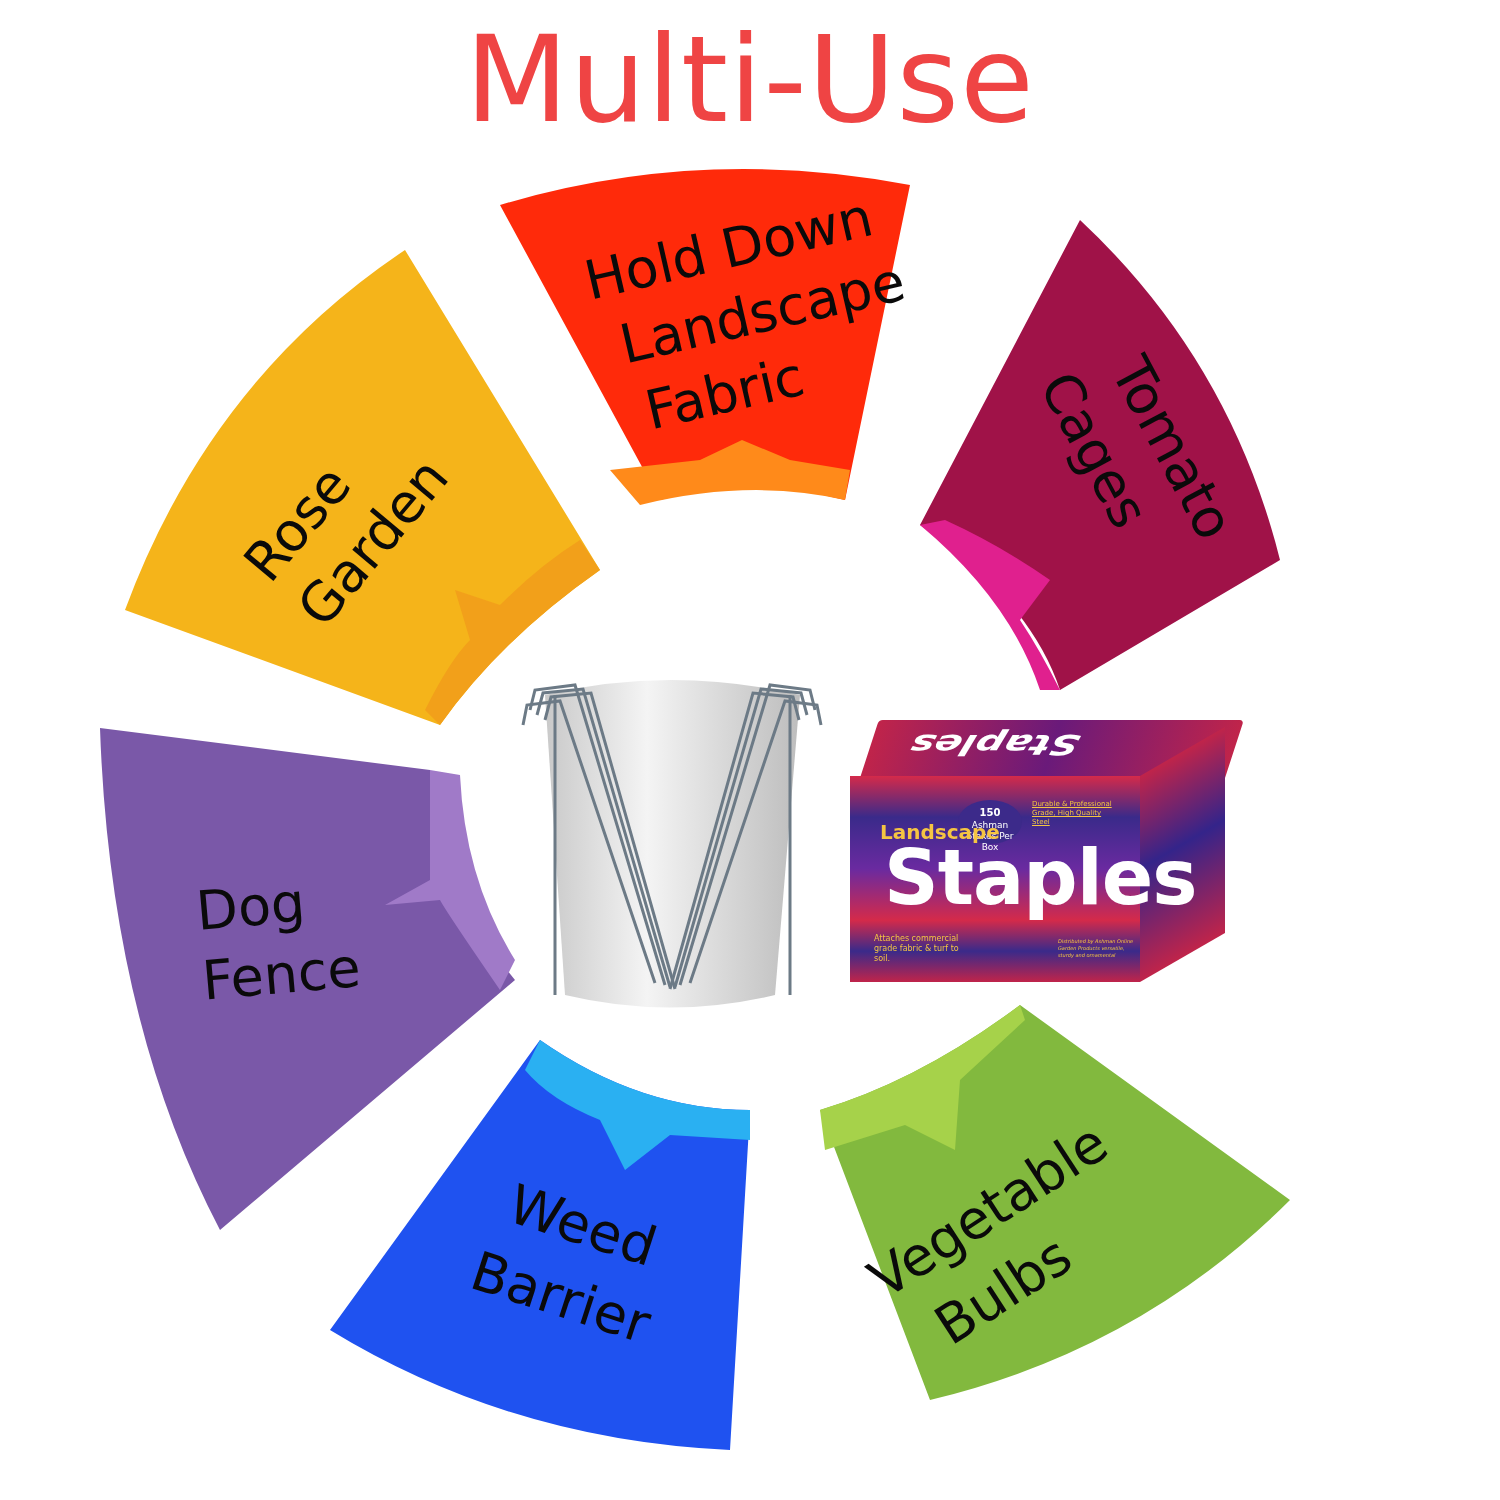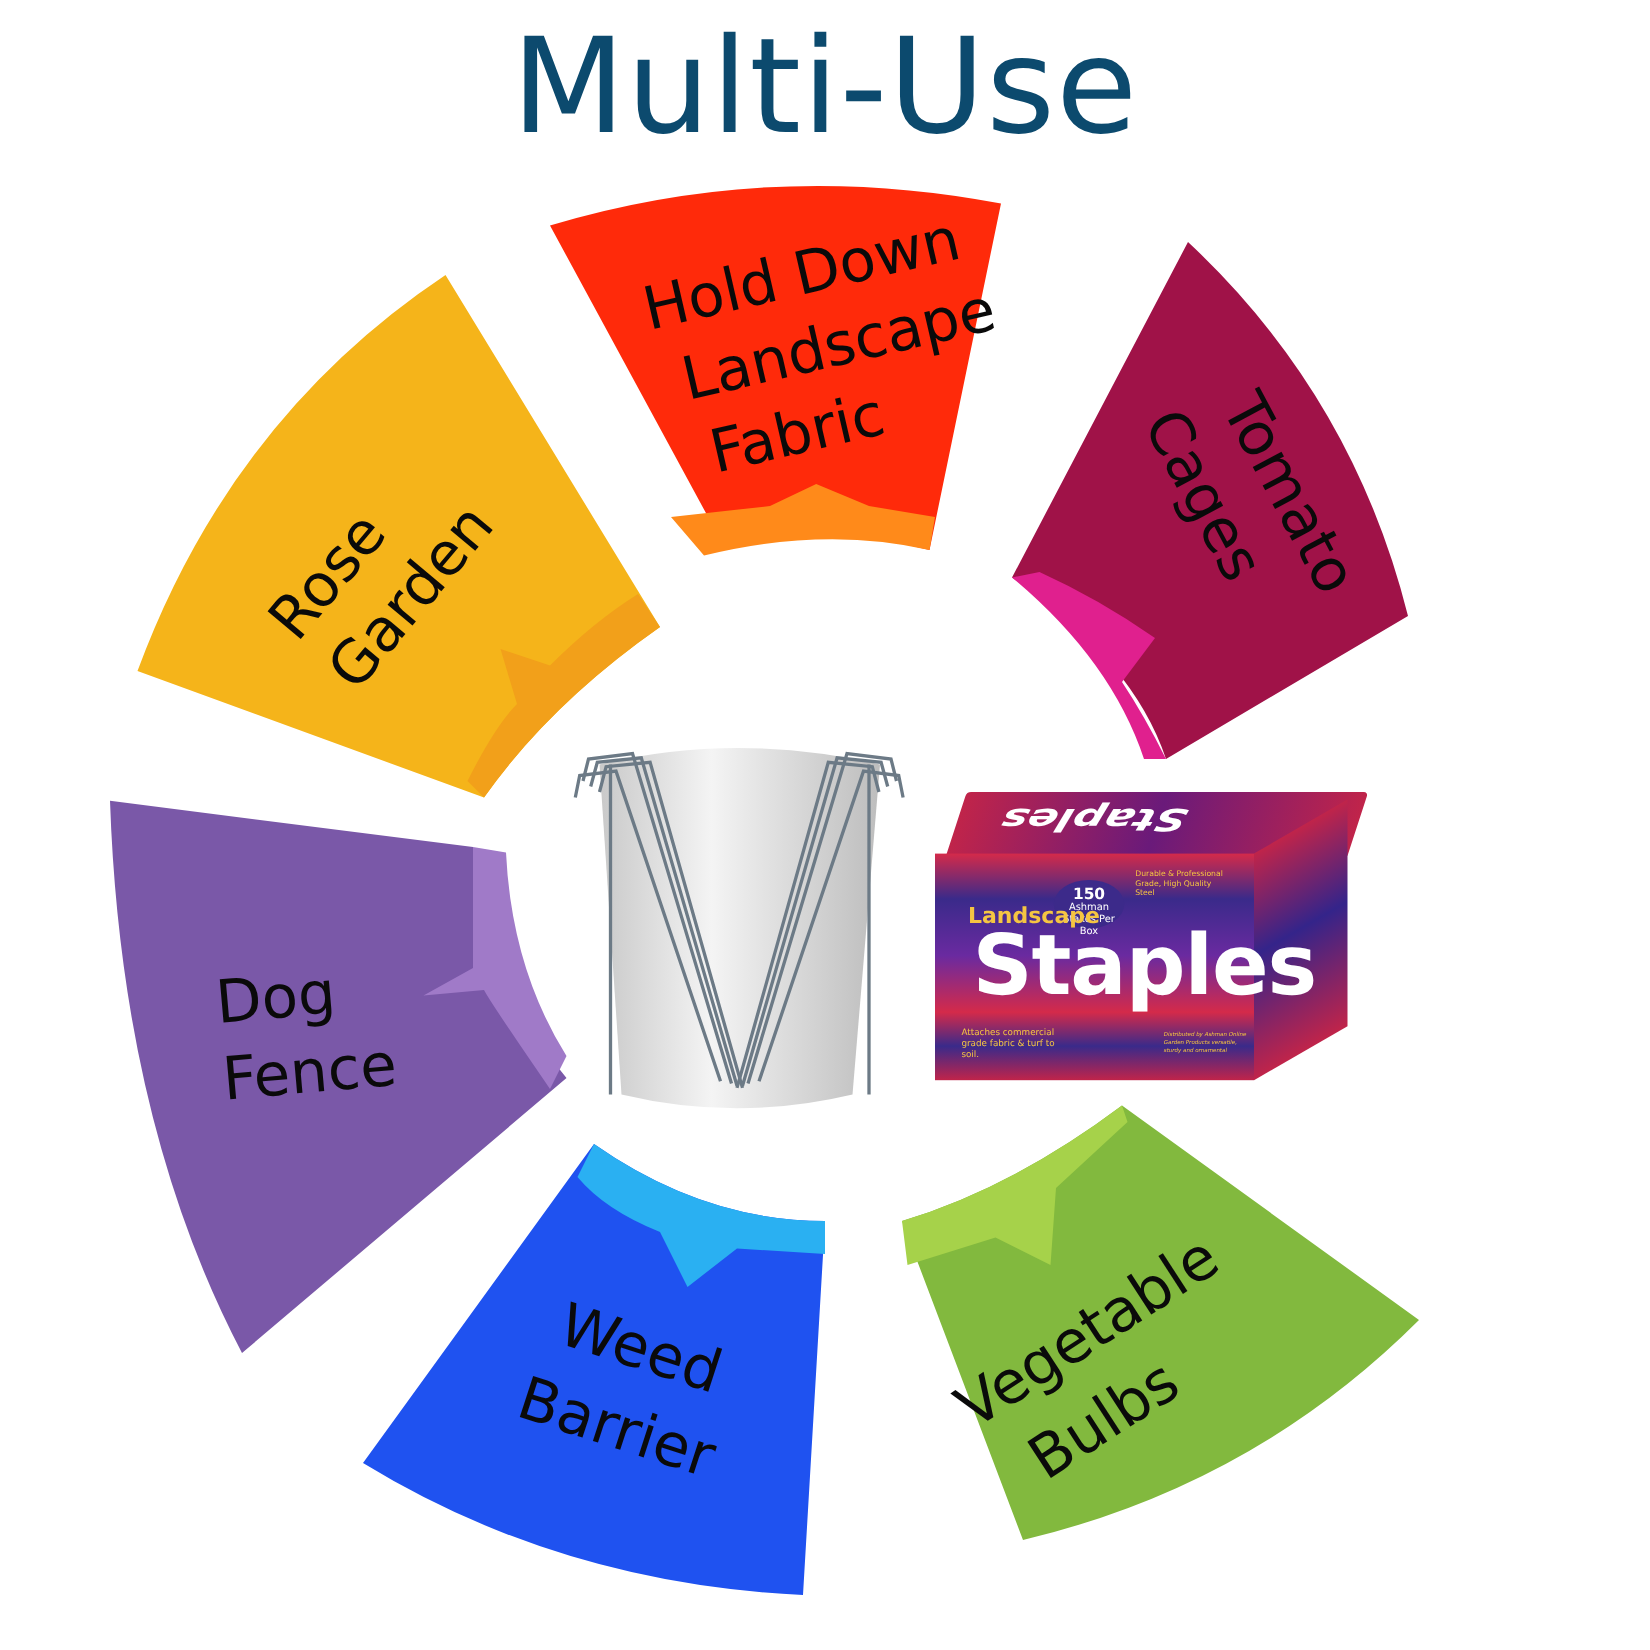--- a/index.html
+++ b/index.html
@@ -1,29 +1,29 @@
 <!DOCTYPE html>
 <html><head>
 <meta charset="utf-8">
 <style>
   html,body{margin:0;padding:0;background:#ffffff;}
   body{width:1500px;height:1500px;position:relative;overflow:hidden;font-family:"DejaVu Sans","Liberation Sans",sans-serif;}
-  .title{position:absolute;left:0;top:0;width:1500px;text-align:center;font-size:120px;font-weight:400;color:#0c4a6e;line-height:160px;letter-spacing:1px;}
+  .title{position:absolute;left:0;top:0;width:1500px;text-align:center;font-size:120px;font-weight:400;color:#ef4444;line-height:160px;letter-spacing:1px;}
   svg.wheel{position:absolute;left:0;top:0;}
   .seg-label{font-family:"DejaVu Sans","Liberation Sans",sans-serif;font-size:54px;font-weight:500;fill:#0a0a0a;}
   .box{position:absolute;left:850px;top:720px;width:375px;height:262px;}
   .box-top{position:absolute;left:10px;top:0;width:365px;height:58px;background:linear-gradient(90deg,#c0244a,#6a1a7a 50%,#c0244a);transform:skewX(-18deg);transform-origin:bottom left;border-radius:4px 4px 0 0;}
   .box-top-text{position:absolute;left:40px;top:2px;color:#fff;font-style:italic;font-weight:bold;font-size:40px;font-family:"DejaVu Sans",sans-serif;transform:scaleY(0.7) rotate(180deg);}
   .box-front{position:absolute;left:0;top:56px;width:290px;height:206px;background:linear-gradient(180deg,#d42a4a 0%,#3a2a8a 20%,#6a2aa0 45%,#d42a4a 70%,#3a2a8a 85%,#c0244a 100%);}
   .box-side{position:absolute;left:290px;top:56px;width:85px;height:206px;background:linear-gradient(180deg,#c0244a,#34248a 45%,#c0244a);transform:skewY(-30deg);transform-origin:top left;}
   .box-land{position:absolute;left:30px;top:100px;color:#f5c542;font-size:20px;font-weight:bold;}
   .box-main{position:absolute;left:34px;top:118px;color:#fff;font-size:76px;font-weight:bold;letter-spacing:-1px;line-height:80px;}
   .box-badge{position:absolute;left:108px;top:80px;width:64px;height:44px;border-radius:50%;background:#3c2a8a;color:#fff;font-size:9px;text-align:center;line-height:11px;padding-top:6px;box-sizing:border-box;}
-  .box-badge b{font-size:14px;display:block;line-height:14px;}
-  .box-durable{position:absolute;left:182px;top:70px;color:#f5c542;font-size:7px;width:80px;line-height:9px;}
+  .box-badge b{font-size:10px;display:block;line-height:14px;}
+  .box-durable{position:absolute;left:182px;top:80px;color:#f5c542;font-size:7px;width:80px;line-height:9px;text-decoration:underline;}
   .box-attach{position:absolute;left:24px;top:214px;color:#f5c542;font-size:8px;line-height:10px;width:100px;}
   .box-dist{position:absolute;left:208px;top:218px;color:#f5c542;font-size:5px;line-height:7px;width:80px;font-style:italic;}
   .stakes{position:absolute;left:515px;top:665px;width:315px;height:355px;}
 </style>
 </head>
 <body>
 
 <div class="title">Multi-Use</div>
 
 <svg class="wheel" width="1500" height="1500" viewBox="0 0 1500 1500">

